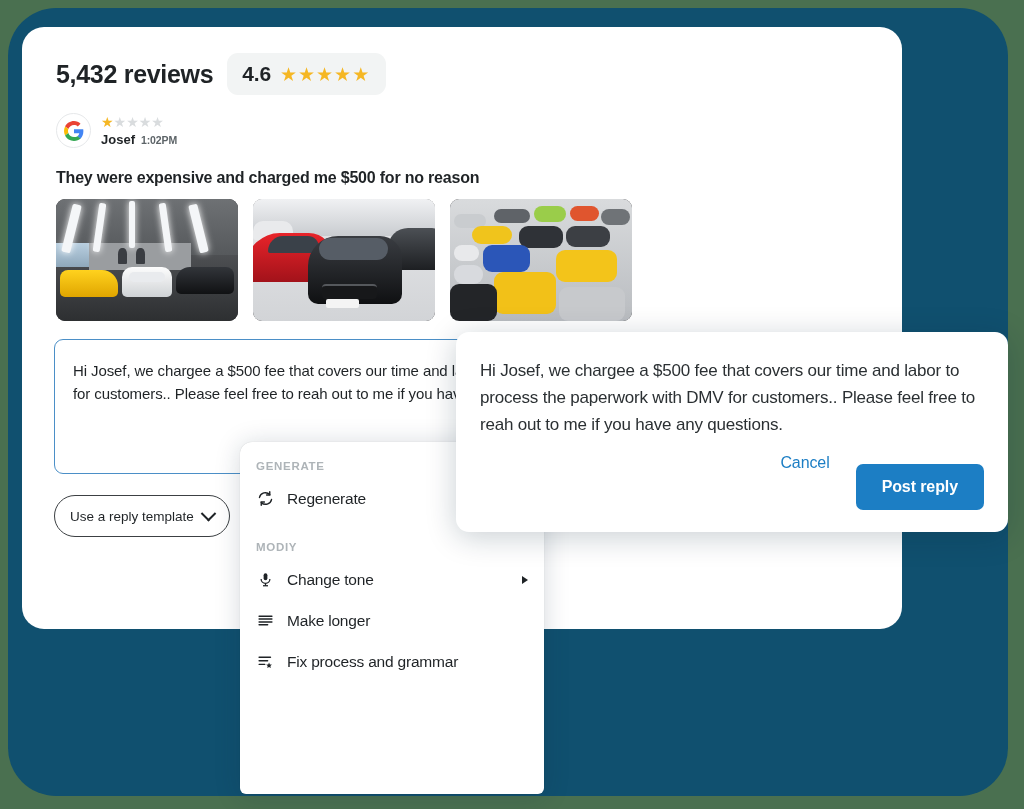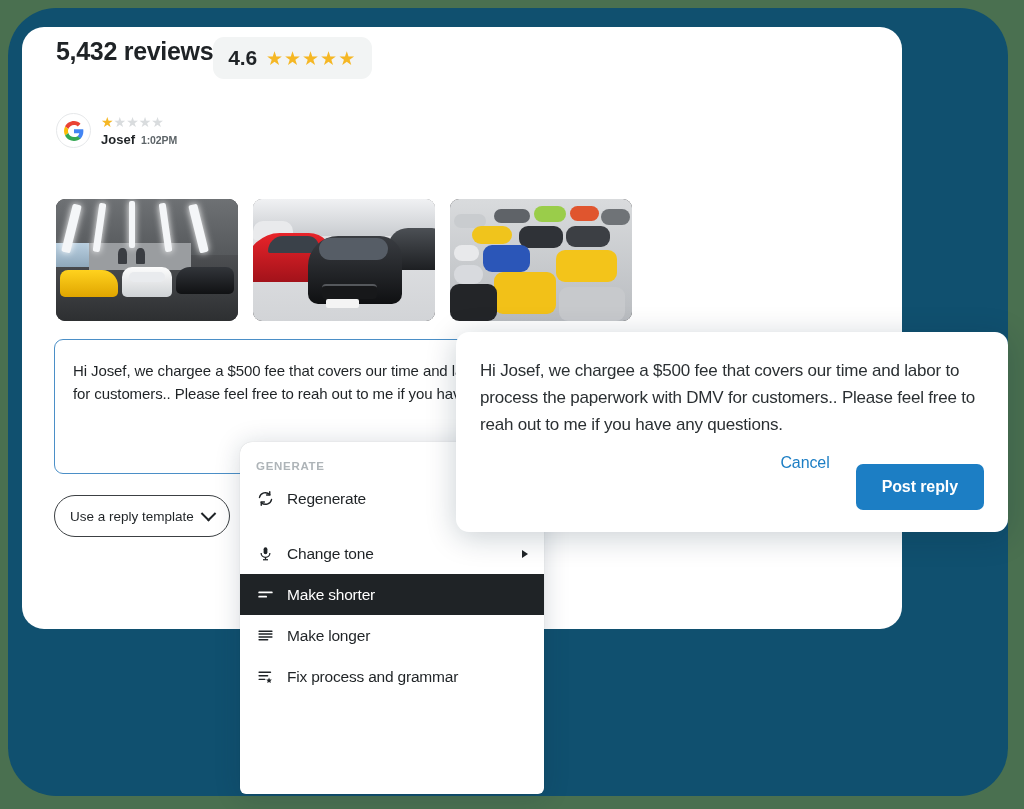--- a/index.html
+++ b/index.html
@@ -32,23 +32,24 @@
     height: 602px;
     background: #ffffff;
     border-radius: 22px;
     z-index: 5;
   }
 
   
   .header-row {
     position: absolute;
     left: 34px;
-    top: 10px;
-    display: flex;
-    align-items: flex-start;
+    top: 26px;
+    display: flex;
+    align-items: center;
+    gap: 14px;
   }
   .reviews-count {
     font-size: 25px;
     font-weight: 700;
     color: #1f2326;
     letter-spacing: -0.3px;
   }
   .rating-pill {
     background: #f2f4f4;
     border-radius: 11px;
@@ -330,20 +331,21 @@
         <span class="star off">★</span>
         <span class="star off">★</span>
       </span>
       <span class="reviewer-line">
         <span class="reviewer-name">Josef</span>
         <span class="review-time">1:02PM</span>
       </span>
     </div>
   </div>
 
+  <div class="review-text">They were expensive and charged me $500 for no reason</div>
 
   <div class="photo-strip">
 
     <div class="photo">
       <div class="scene">
         <div class="s1-ceiling"></div>
         <div class="s1-floor"></div>
         <div class="s1-win"></div>
         <div class="s1-back"></div>
         <div class="s1-strip" style="left:6%;top:4%;width:5%;height:40%;transform:rotate(14deg);"></div>
@@ -421,43 +423,35 @@
           <path d="M3.5 10.5A8.5 8.5 0 0 1 18 6.5"></path>
         <path d="M18 2.5v4.5h-4.5"></path>
           <path d="M6 21.5V17h4.5"></path>
       </svg>
     </span>
     <span>Regenerate</span>
   </div>
 
   <div class="ctx-spacer"></div>
 
+  <div class="ctx-section">MODIY</div>
 
   <div class="ctx-item">
     <span class="ico">
       <svg width="15" height="17" viewBox="0 0 24 24" fill="#1f2326">
         <rect x="9" y="2" width="6" height="11" rx="3"></rect>
         <path d="M5 11a7 7 0 0 0 14 0" fill="none" stroke="#1f2326" stroke-width="2"></path>
         <rect x="11" y="18" width="2" height="4"></rect>
         <rect x="8" y="21" width="8" height="2"></rect>
       </svg>
     </span>
     <span>Change tone</span>
     <span class="submenu-arrow"></span>
   </div>
 
-  <div class="ctx-item active">
-    <span class="ico">
-      <svg width="17" height="17" viewBox="0 0 24 24" fill="none" stroke="#ffffff" stroke-width="2.4" stroke-linecap="round">
-        <path d="M3 9h18"></path>
-          <path d="M3 15h10"></path>
-      </svg>
-    </span>
-    <span>Make shorter</span>
-  </div>
 
   <div class="ctx-item">
     <span class="ico">
       <svg width="17" height="17" viewBox="0 0 24 24" fill="none" stroke="#1f2326" stroke-width="2.2" stroke-linecap="round">
         <path d="M3 6h18"></path>
           <path d="M3 10h18"></path>
           <path d="M3 14h18"></path>
           <path d="M3 18h12"></path>
       </svg>
     </span>

